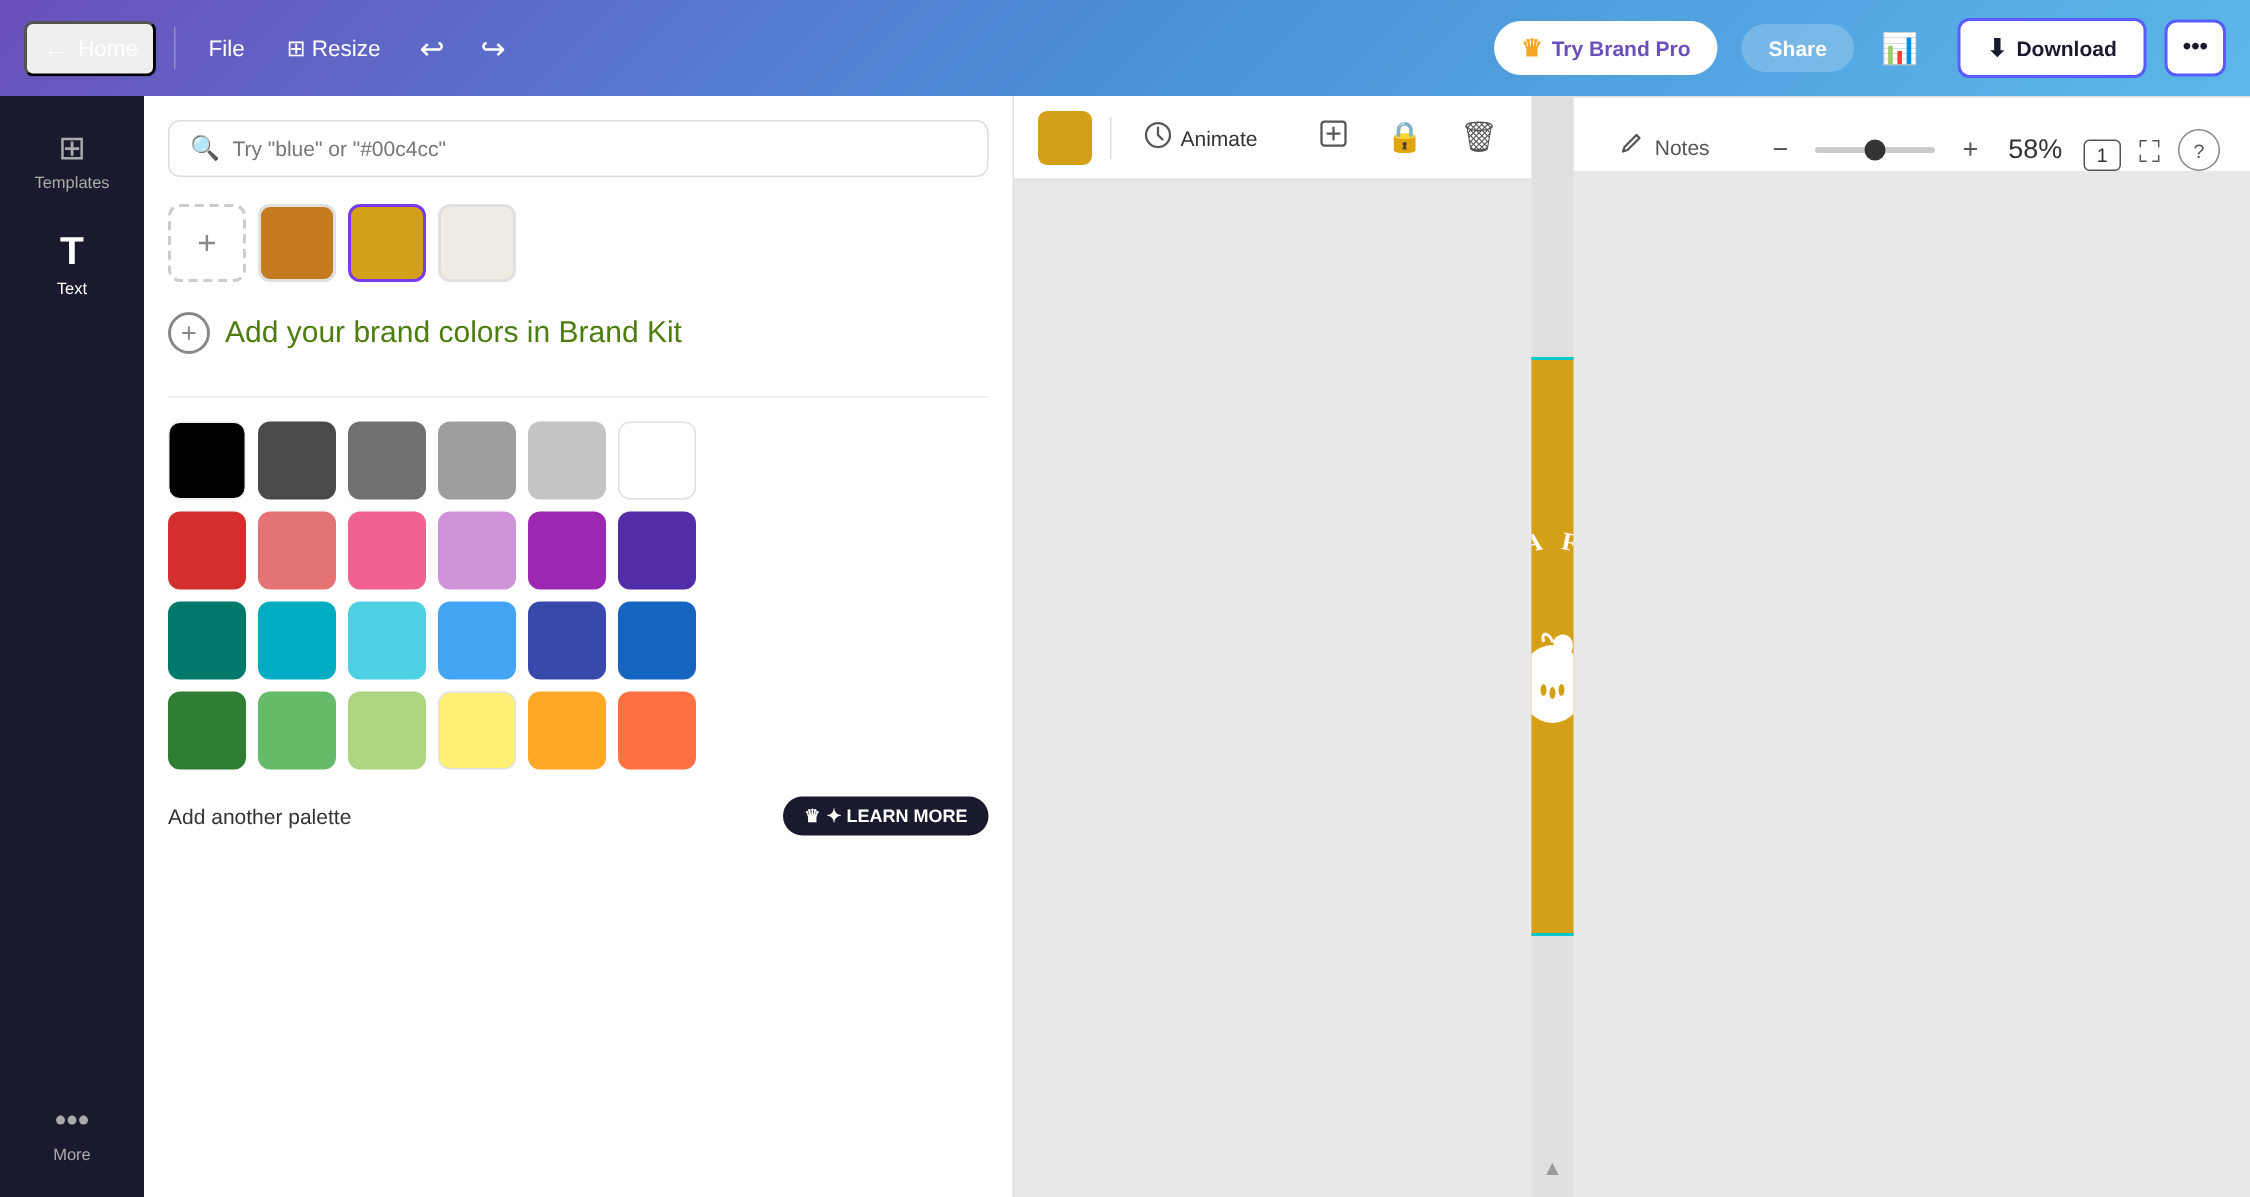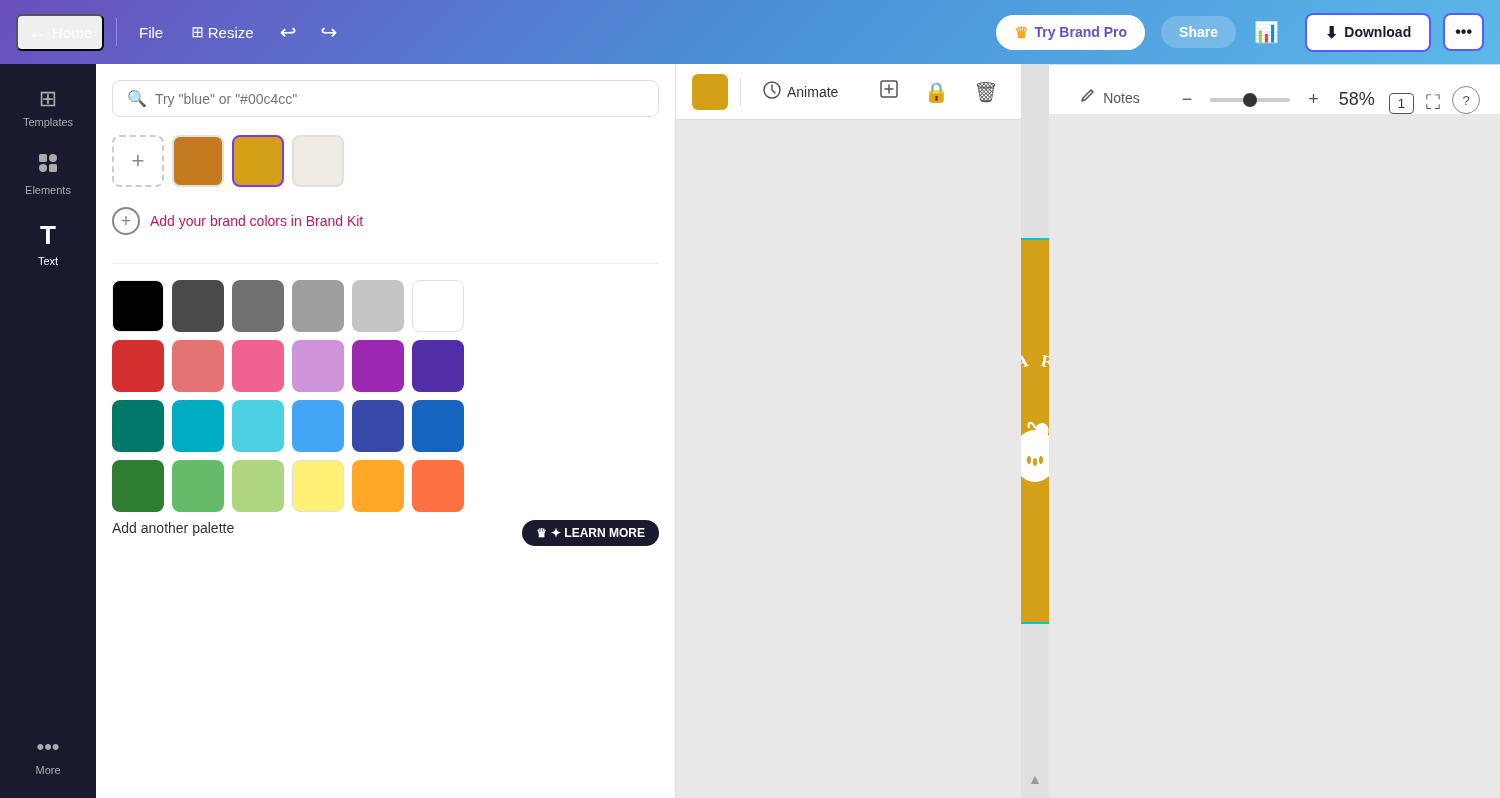--- a/index.html
+++ b/index.html
@@ -137,34 +137,34 @@
 
     .brand-kit-row {
       display: flex; align-items: center; gap: 10px;
       margin-bottom: 20px; cursor: pointer;
     }
     .brand-kit-plus {
       width: 28px; height: 28px; border-radius: 50%;
       border: 2px solid #888; display: flex; align-items: center;
       justify-content: center; font-size: 18px; color: #888;
     }
-    .brand-kit-text { font-size: 14px; color: #be185d; }
+    .brand-kit-text { font-size: 20px; color: #4d7c0f; }
 
     .divider { border: none; border-top: 1px solid #eee; margin: 8px 0 16px 0; }
 
     .default-colors-grid {
       display: grid; grid-template-columns: repeat(6, 52px); gap: 8px;
     }
     .dc-swatch {
       width: 52px; height: 52px; border-radius: 8px; cursor: pointer;
     }
 
     .add-palette-row {
-      display: flex; align-items: flex-start; justify-content: space-between;
-      margin-top: 8px;
+      display: flex; align-items: center; justify-content: space-between;
+      margin-top: 18px;
       gap: 44px;
     }
     .add-palette-text { font-size: 14px; color: #333; }
     .learn-more-btn {
       background: #1a1a2e; color: white; border: none; border-radius: 20px;
       padding: 6px 14px; font-size: 12px; font-weight: 600; cursor: pointer;
       display: flex; align-items: center; gap: 4px;
     }
 
     
@@ -340,31 +340,20 @@
     <span>•••</span>
   </button>
 </nav>
 
 <div class="main-layout">
 
   <aside class="sidebar">
     <div class="sidebar-item">
       <span class="sidebar-icon">⊞</span>
       <span>Templates</span>
-    </div>
-    <div class="sidebar-item">
-      <span class="sidebar-icon">
-        <svg width="22" height="22" viewBox="0 0 22 22" fill="none">
-          <rect x="2" y="2" width="8" height="8" rx="1.5" fill="#aaa"></rect>
-          <circle cx="16" cy="6" r="4" fill="#aaa"></circle>
-          <rect x="2" y="12" width="8" height="8" rx="4" fill="#aaa"></rect>
-          <rect x="12" y="12" width="8" height="8" rx="1.5" fill="#aaa"></rect>
-        </svg>
-      </span>
-      <span>Elements</span>
     </div>
     <div class="sidebar-item active">
       <span class="sidebar-icon" style="font-size:26px; font-weight:900; color:white;">T</span>
       <span style="color:white;">Text</span>
     </div>
     <div class="sidebar-spacer"></div>
     <div class="sidebar-item">
       <span class="sidebar-icon">•••</span>
       <span>More</span>
     </div>

